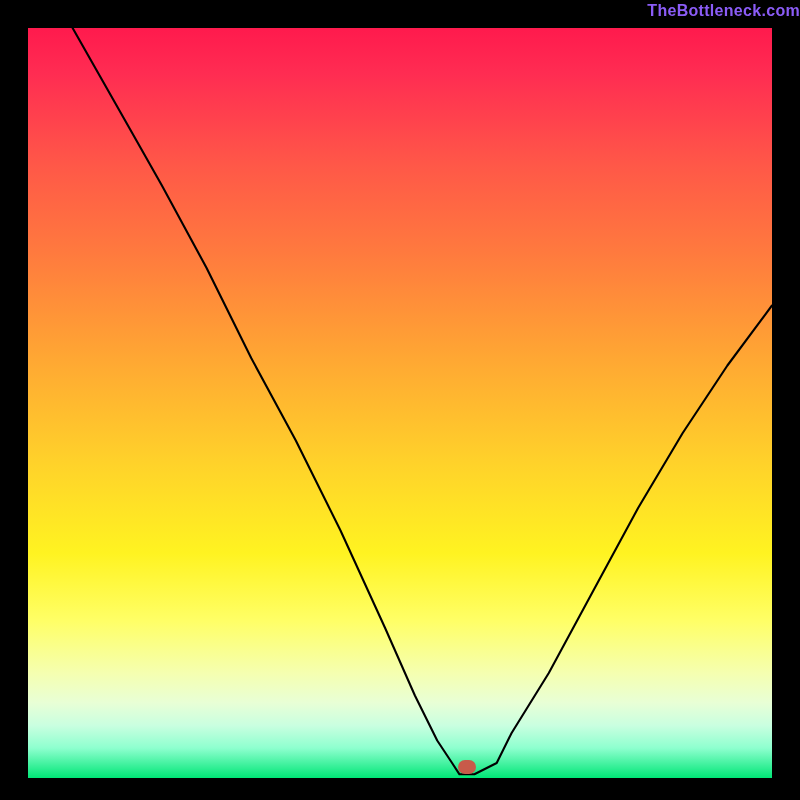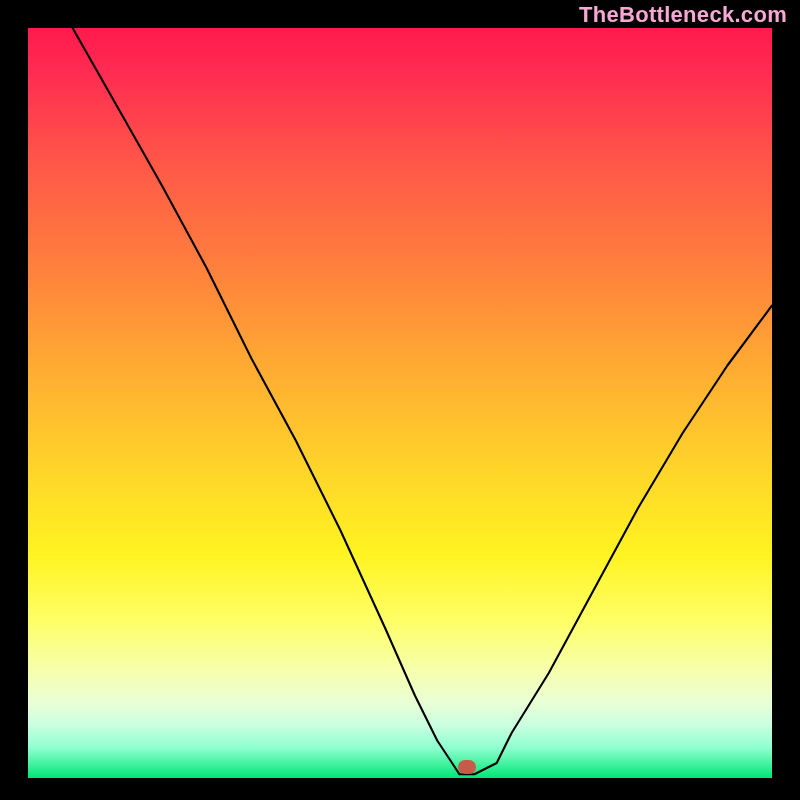--- a/index.html
+++ b/index.html
@@ -13,23 +13,23 @@
   }
   .frame {
     position: relative;
     width: 800px;
     height: 800px;
     background: #000;
   }
   .watermark {
     position: absolute;
     top: 2px;
-    right: 13px;
-    color: #f9a8d4;
-    font-size: 22px;
+    right: 0;
+    color: #8b5cf6;
+    font-size: 16px;
     font-weight: 600;
     letter-spacing: 0.3px;
     z-index: 10;
   }
   .plot-area {
     position: absolute;
     
     left: 28px;
     top: 28px;
     width: 744px;

